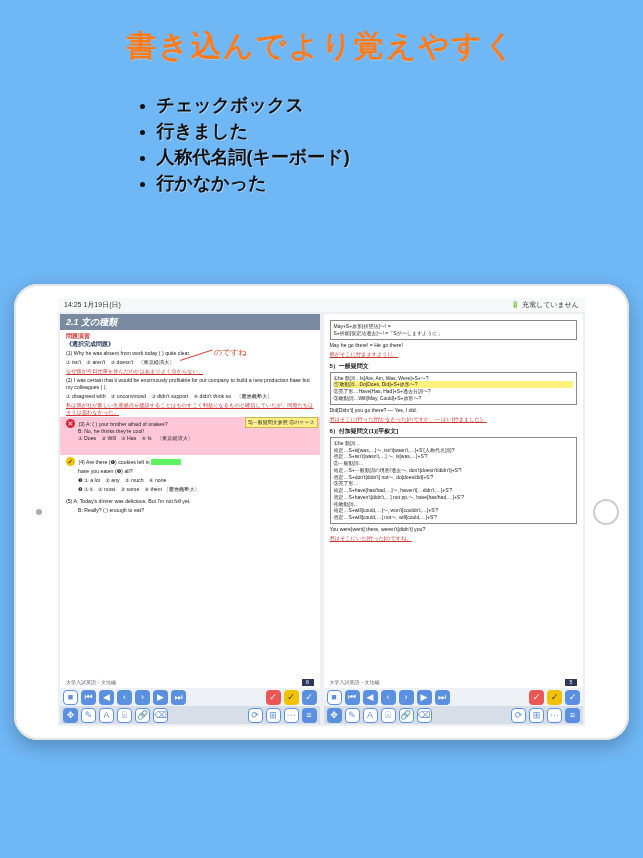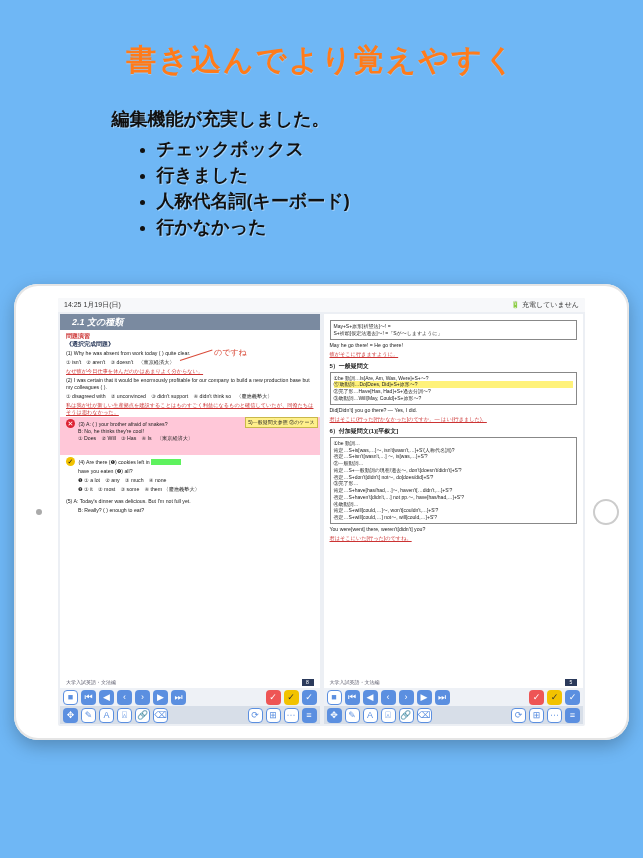--- a/index.html
+++ b/index.html
@@ -10,21 +10,21 @@
     font-family: "Hiragino Sans", "Meiryo", sans-serif;
     overflow: hidden;
     position: relative;
   }
   .headline {
     text-align: center;
     font-size: 30px;
     font-weight: 700;
     color: #FF7B1A;
     letter-spacing: 2px;
-    padding-top: 40px;
+    padding-top: 26px;
     text-shadow: 0 1px 0 rgba(255,255,255,.25);
   }
   .sub {
     margin: 26px auto 0;
     width: 420px;
     color: #111;
     font-weight: 700;
     font-size: 18px;
     text-shadow: 1px 1px 0 rgba(255,255,255,.4);
   }
@@ -91,21 +91,21 @@
     font-size: 5.2px;
     line-height: 1.35;
     color: #222;
     padding: 4px 6px;
   }
   .sect-title {
     background: #7A8AA0;
     color: #fff;
     font-weight: 700;
     font-size: 9px;
-    padding: 2px 12px;
+    padding: 2px 6px;
     margin: -4px -6px 2px;
     font-style: italic;
   }
   .sect-sub { color: #C33; font-size: 6px; font-weight: 700; margin-top: 1px;}
   .sect-head { color: #2B3A5B; font-weight: 700; font-size: 6px; }
   .row { margin-top: 2px; }
   .red-under { color: #C33; text-decoration: underline; }
   .hand { color: #D94A38; font-family: cursive; font-size: 8px; position: absolute; }
   .hand-line { position:absolute; border-top:1px solid #D94A38; transform-origin:left center; }
   .check { display:inline-flex; width:9px;height:9px;border-radius:50%;background:#D23; color:#fff; align-items:center;justify-content:center;font-size:7px;margin-right:2px;}
@@ -140,21 +140,20 @@
   .tbtn.outline { background:#fff; color:#5B8FE0; border:1px solid #5B8FE0;}
   .tbtn.red { background:#E55;}
   .tbtn.yellow { background:#F2C200; color:#333;}
   .spacer { flex:1; }
 </style>
 </head>
 <body>
 
 <div class="headline">書き込んでより覚えやすく</div>
 <div class="sub">
-  <div>編集機能が充実しました。</div>
   <ul>
     <li>チェックボックス</li>
     <li>行きました</li>
     <li>人称代名詞(キーボード)</li>
     <li>行かなかった</li>
   </ul>
 </div>
 
 <div class="tablet">
   <div class="camera"></div>

